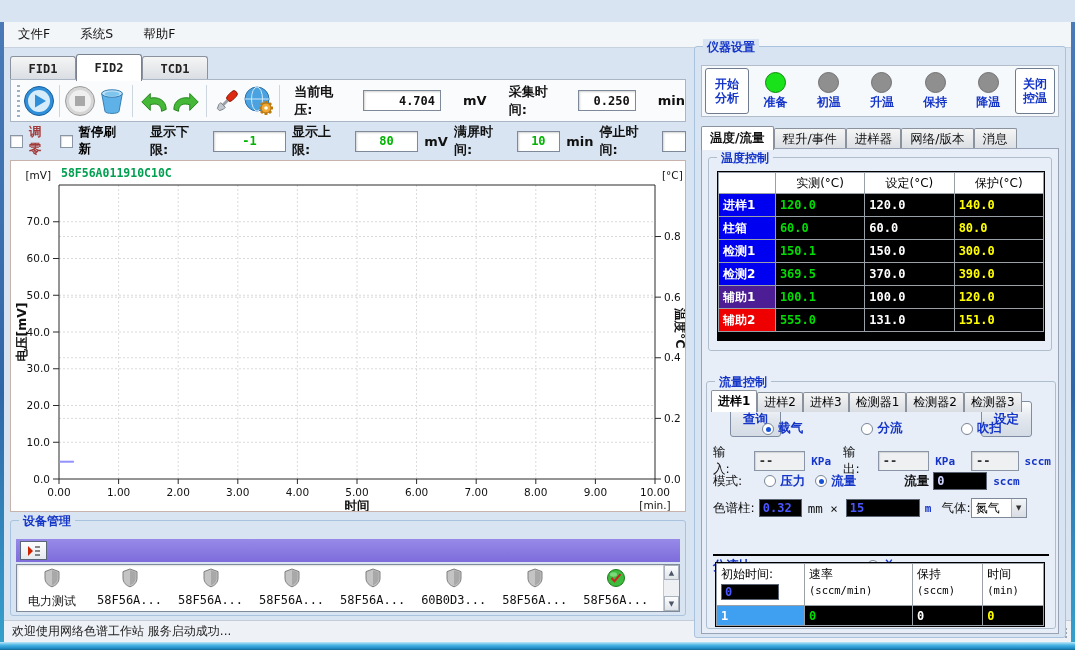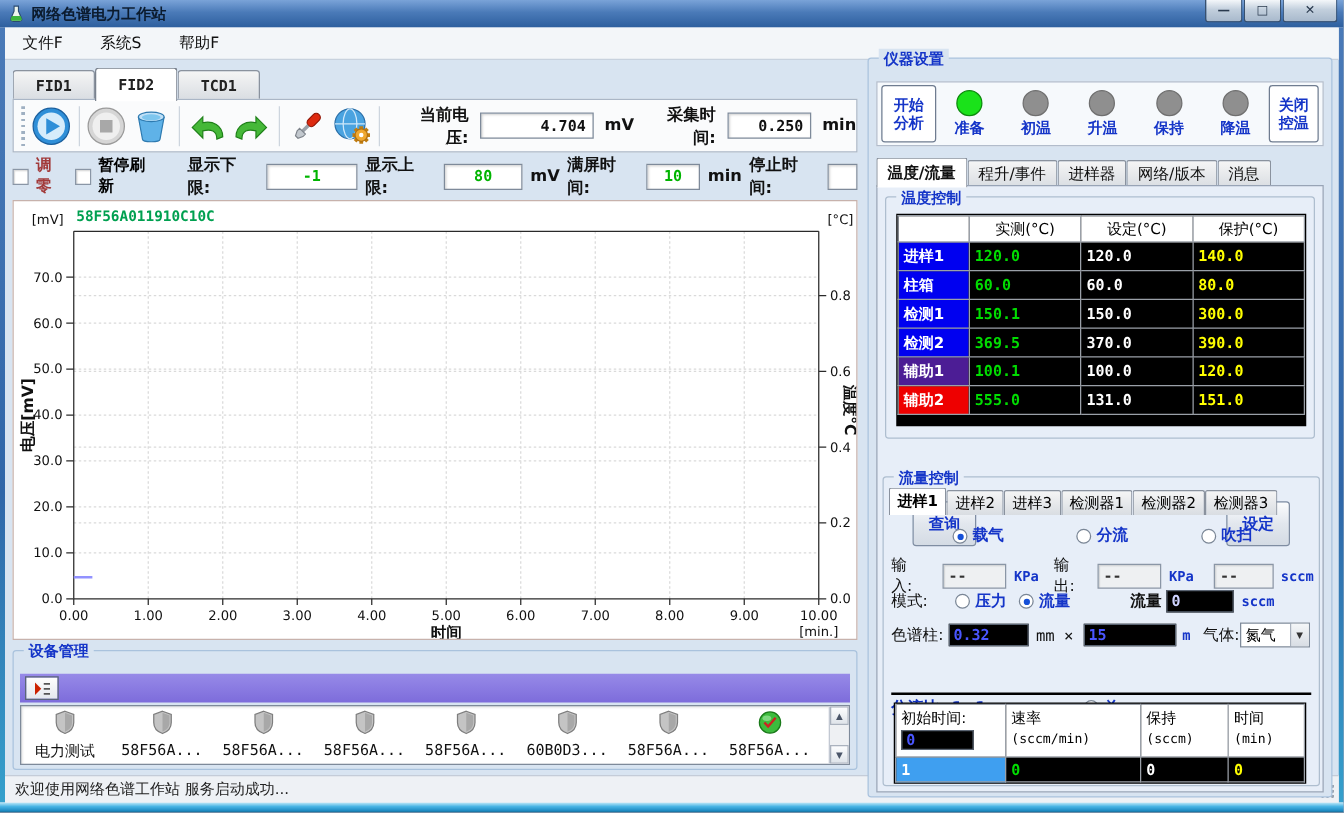--- a/index.html
+++ b/index.html
@@ -33,21 +33,21 @@
     border:1px solid #8a929e; border-bottom:none; border-radius:3px 3px 0 0; }
   .dtab.active { background:#fff; height:27px; margin-top:0; position:relative; z-index:3; border-color:#7a828e; }
 
   
   .toolbar { position:absolute; left:10px; top:79px; width:676px; height:43px; background:#fafbfc;
     border:1px solid #aab6c6; display:flex; align-items:center; padding-left:3px; }
   .grip { width:5px; height:32px; margin:0 3px;
     background:repeating-linear-gradient(180deg,#9fb0c2 0 2px,transparent 2px 5px); width:3px; }
   .tbtn { width:36px; height:36px; display:flex; align-items:center; justify-content:center; border-radius:3px; }
   .tsep { width:1px; height:32px; background:#cdd5de; margin:0 4px; }
-  .voltrow { display:flex; align-items:center; gap:9px; margin-left:10px;text-align:right; }
+  .voltrow { display:flex; align-items:center; gap:22px; margin-left:10px; }
   .blabel { font-size:13px; font-weight:700; color:#111; }
   .field { background:#fff; border:1px solid #7e8a9a; box-shadow:inset 1px 1px 2px rgba(0,0,0,.18);
     font:700 12px "DejaVu Sans Mono",monospace; color:#111; height:21px;
     display:flex; align-items:center; justify-content:flex-end; padding:0 5px; }
   .field.center { justify-content:center; }
   .field.green { color:#00b400; }
 
   
   .controls { position:absolute; left:10px; top:126px; width:676px; height:30px;
     display:flex; align-items:center; gap:6px; }
@@ -163,32 +163,20 @@
   table.prog th { background:#fff; border:1px solid #9aa0a8; height:42px; font:400 12px "DejaVu Sans",sans-serif; vertical-align:top; padding:2px 4px; text-align:left; }
   table.prog th .u { font-size:10.5px; font-family:"DejaVu Sans Mono",monospace; }
   table.prog td { border:1px solid #9aa0a8; height:20px; font:700 12px "DejaVu Sans Mono",monospace; padding:0 4px; background:#000; }
   td.idx { background:#3f9ff0 !important; color:#fff; width:88px; }
 </style>
 </head>
 <body>
 
 <div id="window">
 
-  <div class="titlebar">
-    <svg width="14" height="14" viewBox="0 0 16 16">
-      <path d="M6 1h4v4.5l3 7c.4 1.2-.6 2.5-2 2.5H5c-1.4 0-2.4-1.3-2-2.5l3-7z" fill="#eef6ee" stroke="#2a4a70" stroke-width="1"></path>
-      <path d="M4 10l-1 2.5c-.3 1 .5 2 1.5 2H11.5c1 0 1.8-1 1.5-2L12 10z" fill="#3db53d"></path>
-    </svg>
-    <span class="title">网络色谱电力工作站</span>
-    <div class="winbtns">
-      <div class="winbtn">—</div>
-      <div class="winbtn">□</div>
-      <div class="winbtn close">✕</div>
-    </div>
-  </div>
   <div class="edge-l"></div>
   <div class="edge-r"></div>
   <div class="edge-b"></div>
 
   <div class="menubar">
     <span class="menu-item">文件F</span>
     <span class="menu-item">系统S</span>
     <span class="menu-item">帮助F</span>
   </div>
 
@@ -608,21 +596,21 @@
               <span class="radio on"></span>
               <span class="rlabel">流量</span>
             </span>
           <span class="flabel" style="margin-left:48px;font-weight:700">流量</span>
           <div class="black-field" style="width:54px;margin-left:4px;color:#cfd4ff">0</div>
           <span class="unit" style="margin-left:6px">sccm</span>
         </div>
 
         <div class="frow" style="top:116px;">
           <span class="flabel">色谱柱:</span>
-          <div class="black-field" style="width:64px;margin-left:4px">0.32</div>
+          <div class="black-field" style="width:43px;margin-left:4px">0.32</div>
           <span class="flabel" style="margin-left:6px;font-family:'DejaVu Sans Mono',monospace">mm ×</span>
           <div class="black-field" style="width:74px;margin-left:8px">15</div>
           <span class="unit" style="margin-left:5px">m</span>
           <span class="flabel" style="margin-left:10px">气体:</span>
           <div class="dropdown">
             <span>氮气</span>
             <span class="arrow">▼</span>
           </div>
         </div>
 

